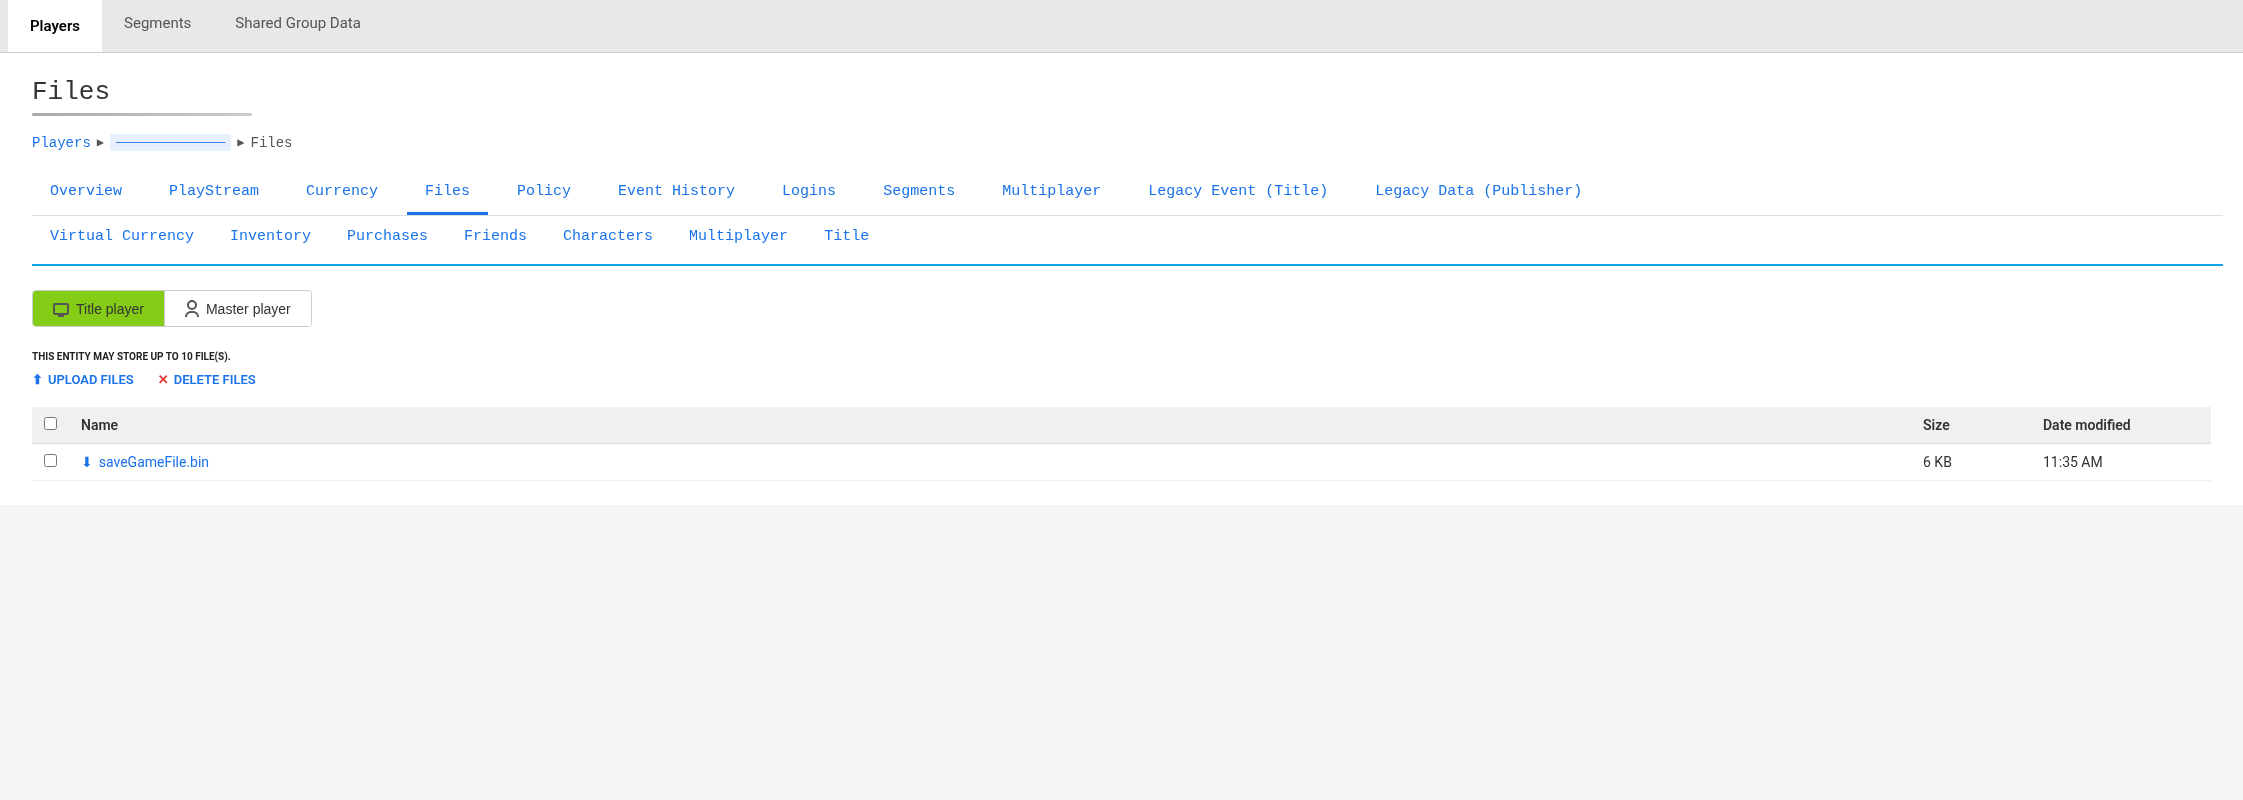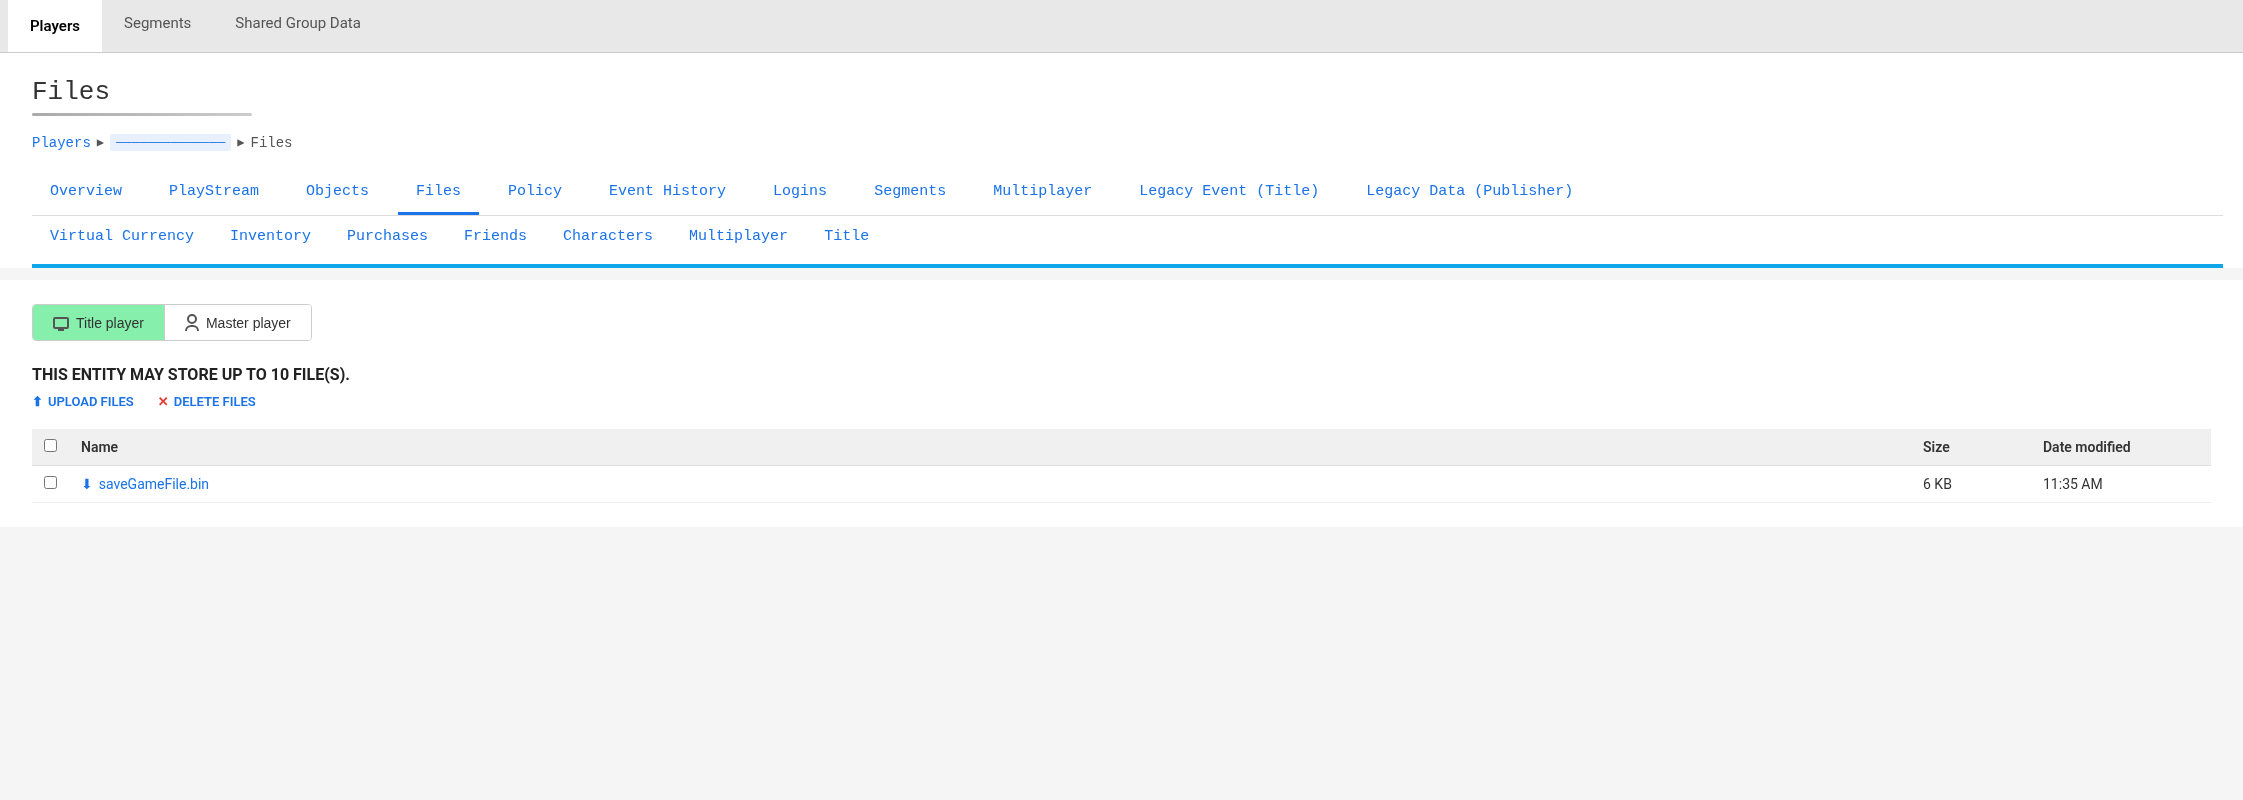--- a/index.html
+++ b/index.html
@@ -23,34 +23,34 @@
     .breadcrumb-arrow { color: #555; font-size: 12px; }
     .breadcrumb-id { color: #1a73e8; background: #e8f0fe; padding: 1px 6px; border-radius: 2px; font-size: 13px; }
     .breadcrumb-current { color: #555; }
 
     
     .nav-tabs { display: flex; flex-wrap: wrap; border-bottom: 1px solid #ddd; gap: 11px; }
     .nav-tab { padding: 12px 18px; cursor: pointer; color: #1a73e8; font-size: 15px; text-decoration: none; border-bottom: 3px solid transparent; }
     .nav-tab.active { border-bottom: 3px solid #1a73e8; color: #1a73e8; font-weight: 500; }
 
     
-    .nav-tabs-2 { display: flex; flex-wrap: wrap; border-bottom: 4px solid #0ea5e9; padding-bottom: 4px; margin-bottom: 12px; }
+    .nav-tabs-2 { display: flex; flex-wrap: wrap; border-bottom: 2px solid #0ea5e9; padding-bottom: 4px; margin-bottom: 0; }
     .nav-tab-2 { padding: 12px 18px; cursor: pointer; color: #1a73e8; font-size: 15px; text-decoration: none; border-bottom: 3px solid transparent; }
 
     
     .content { padding: 24px 32px; background: #fff; }
 
     
     .player-type-btns { display: flex; margin-bottom: 24px; border: 1px solid #ccc; border-radius: 4px; overflow: hidden; width: fit-content; }
     .player-btn { padding: 9px 20px; background: #fff; border: none; cursor: pointer; font-size: 14px; color: #333; display: flex; align-items: center; gap: 7px; border-right: 1px solid #ccc; }
     .player-btn:last-child { border-right: none; }
-    .player-btn.active { background: #86efac; font-weight: 500; }
+    .player-btn.active { background: #84cc16; font-weight: 500; }
 
     
-    .info-text { font-size: 16px; font-weight: 700; margin-bottom: 10px; color: #222; }
+    .info-text { font-size: 10px; font-weight: 700; margin-bottom: 10px; color: #222; }
 
     
     .action-links { display: flex; gap: 24px; margin-bottom: 20px; }
     .action-link { color: #1a73e8; text-decoration: none; font-size: 13px; font-weight: 600; display: flex; align-items: center; gap: 5px; cursor: pointer; }
 
     
     .files-table { width: 100%; border-collapse: collapse; }
     .files-table th { background: #f0f0f0; padding: 10px 12px; text-align: left; font-weight: 600; font-size: 14px; color: #333; border-bottom: 1px solid #ddd; }
     .files-table td { padding: 10px 12px; border-bottom: 1px solid #eee; font-size: 14px; color: #333; }
     .file-link { color: #1a73e8; text-decoration: none; display: flex; align-items: center; gap: 6px; }
@@ -75,21 +75,21 @@
     <a>Players</a>
     <span class="breadcrumb-arrow">▶</span>
     <span class="breadcrumb-id">——————————————</span>
     <span class="breadcrumb-arrow">▶</span>
     <span class="breadcrumb-current">Files</span>
   </div>
 
   <div class="nav-tabs">
     <a class="nav-tab">Overview</a>
     <a class="nav-tab">PlayStream</a>
-    <a class="nav-tab">Objects</a>
+    <a class="nav-tab">Currency</a>
     <a class="nav-tab active">Files</a>
     <a class="nav-tab">Policy</a>
     <a class="nav-tab">Event History</a>
     <a class="nav-tab">Logins</a>
     <a class="nav-tab">Segments</a>
     <a class="nav-tab">Multiplayer</a>
     <a class="nav-tab">Legacy Event (Title)</a>
     <a class="nav-tab">Legacy Data (Publisher)</a>
   </div>
 

